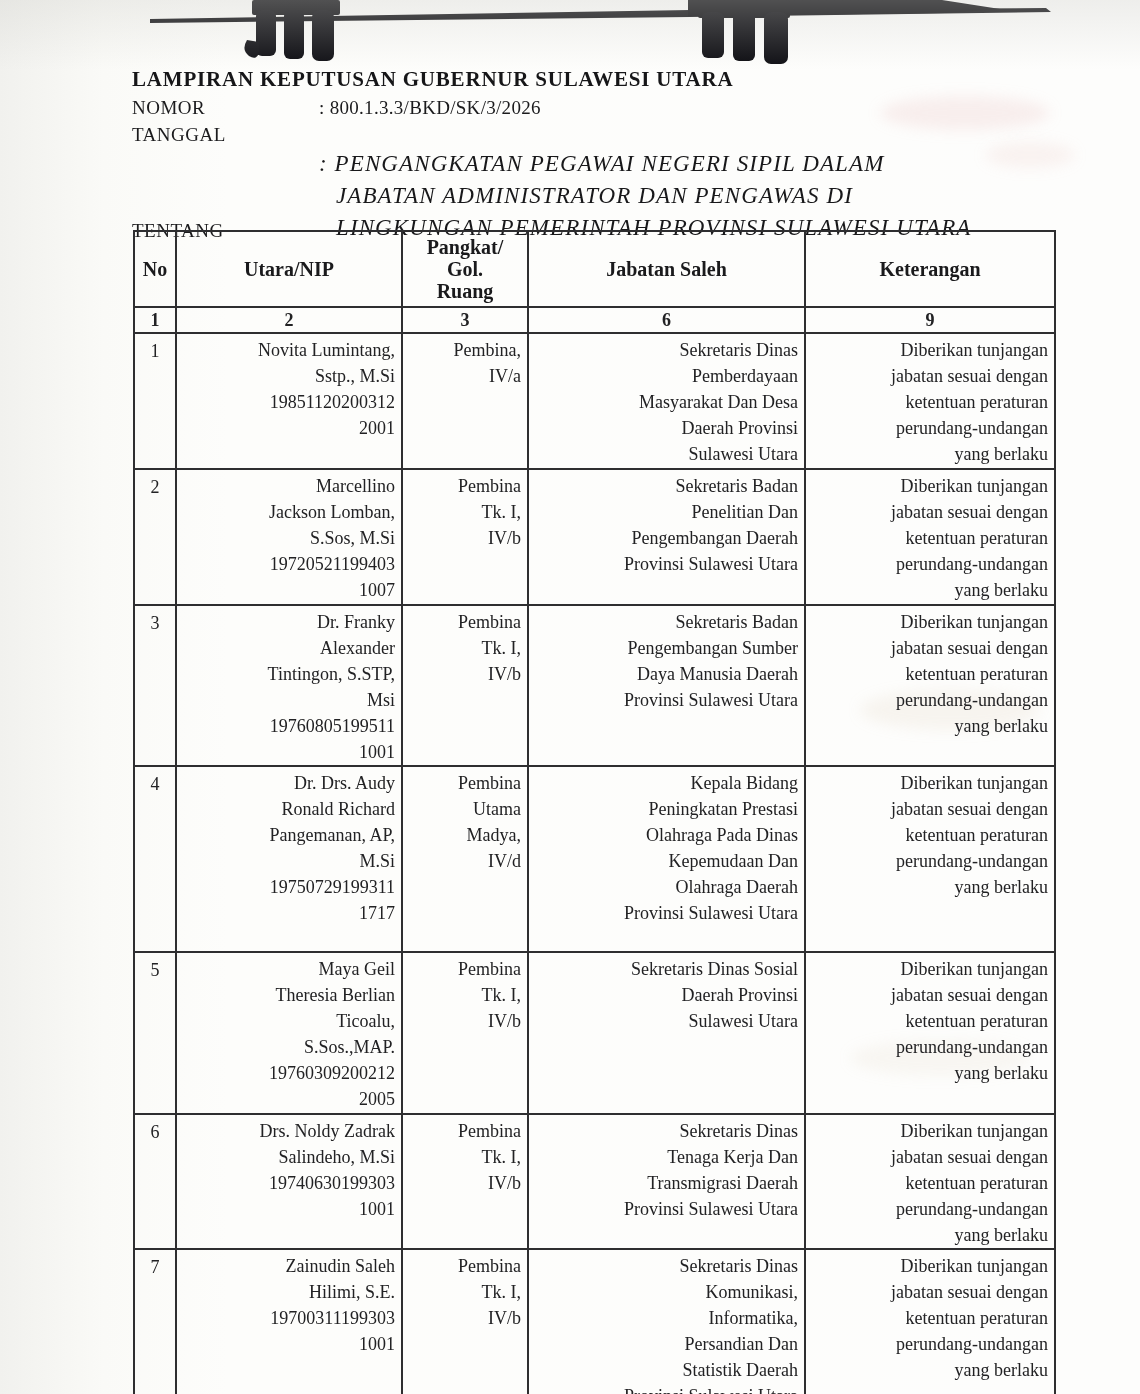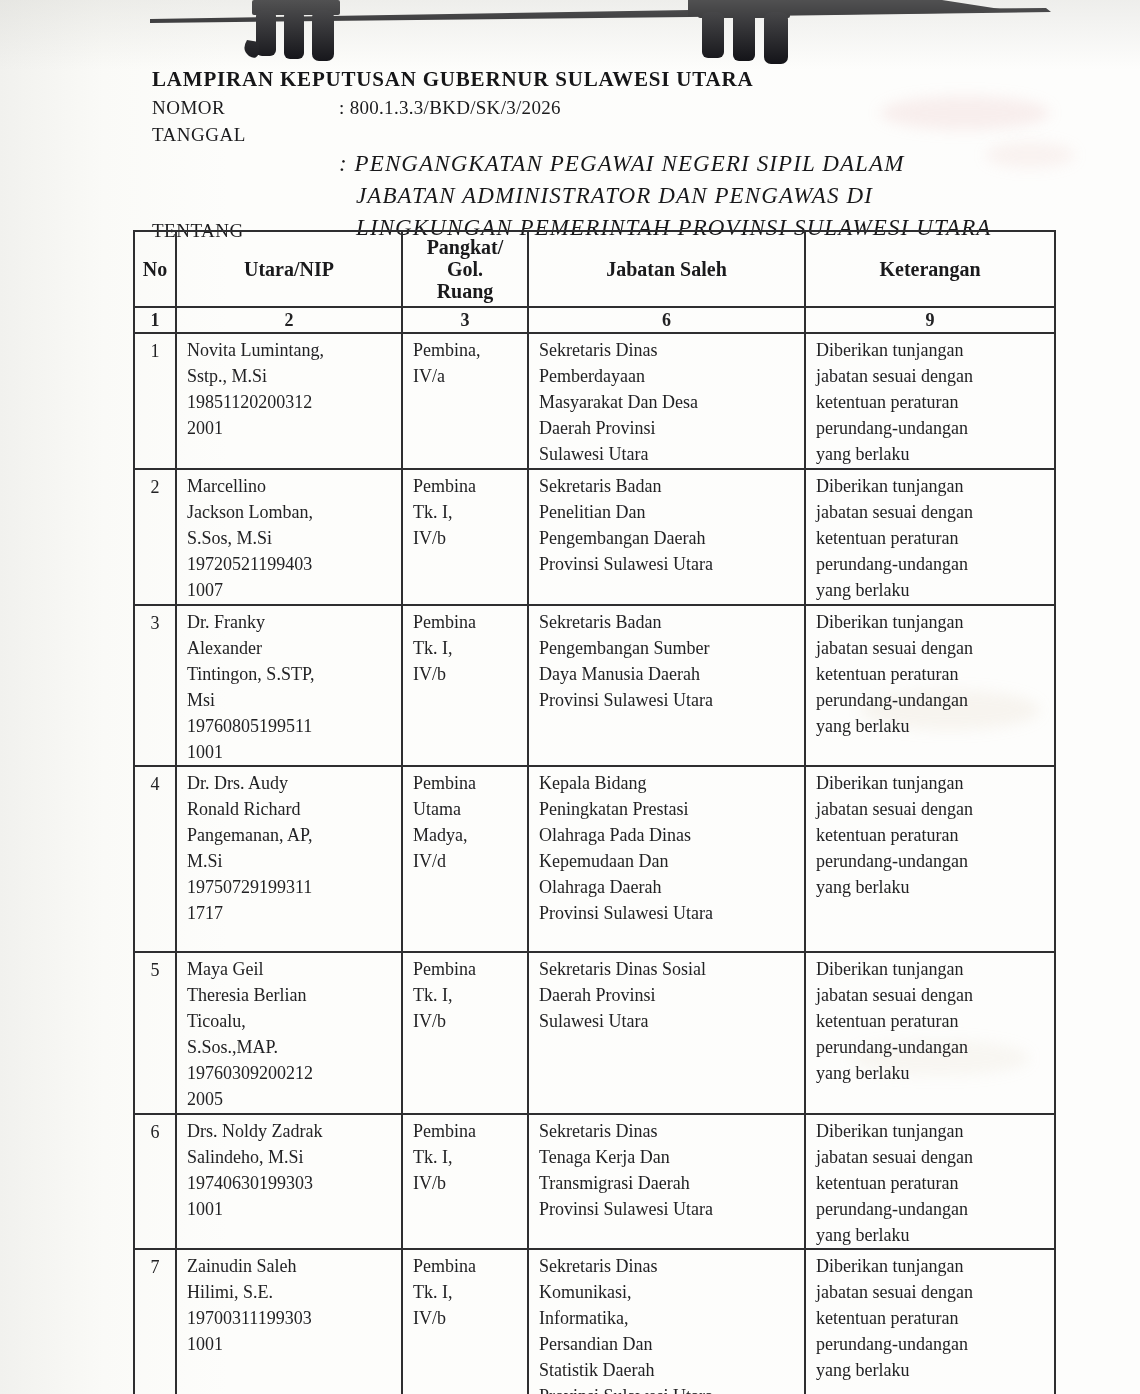--- a/index.html
+++ b/index.html
@@ -19,21 +19,21 @@
     background:linear-gradient(180deg,rgba(210,210,205,.35),rgba(255,255,255,0));
     pointer-events:none;
   }
   .clips{position:absolute;left:0;top:0;width:1140px;height:70px;}
   .smudge{position:absolute;border-radius:50%;filter:blur(7px);pointer-events:none;}
   .sm1{left:880px;top:96px;width:170px;height:34px;background:rgba(226,160,160,.16);}
   .sm2{left:985px;top:142px;width:90px;height:26px;background:rgba(226,170,160,.13);}
   .sm3{left:860px;top:690px;width:180px;height:40px;background:rgba(205,180,150,.12);}
   .sm4{left:850px;top:1040px;width:180px;height:36px;background:rgba(205,185,160,.10);}
 
-  .doc-header{position:absolute;left:152px;top:64px;width:930px;}
+  .doc-header{position:absolute;left:132px;top:64px;width:930px;}
   .doc-title{
     font-size:21px;font-weight:bold;letter-spacing:.8px;line-height:30px;
     color:#161618;
   }
   .meta-row{display:flex;align-items:flex-end;font-size:19px;line-height:27px;}
   .meta-label{flex:0 0 187px;letter-spacing:.5px;color:#1b1b1d;}
   .meta-value{flex:1;letter-spacing:.3px;color:#1b1b1d;white-space:pre-line;}
   .meta-value.tentang{
     font-weight:normal;font-style:italic;font-size:23px;letter-spacing:1.1px;
     line-height:32px;padding-left:17px;text-indent:-17px;color:#18181a;
@@ -45,21 +45,21 @@
     background:transparent;
   }
   .doc-table td,.doc-table th{
     border:2px solid #2e2e30;
     vertical-align:top;
     font-size:18px;line-height:26px;
     padding:3px 6px 0 10px;
     white-space:pre-line;
     color:#222224;
     font-weight:normal;
-    text-align:left;
+    text-align:right;
   }
   .doc-table tr.head-row th{
     font-weight:bold;text-align:center;vertical-align:middle;
     line-height:22px;padding:4px 2px;font-size:20px;color:#1a1a1c;
   }
   .doc-table tr.num-row td{
     font-weight:bold;text-align:center;vertical-align:middle;
     padding:0;line-height:24px;font-size:18px;
   }
   .doc-table td.c-no{text-align:center;padding:4px 2px 0 2px;}

